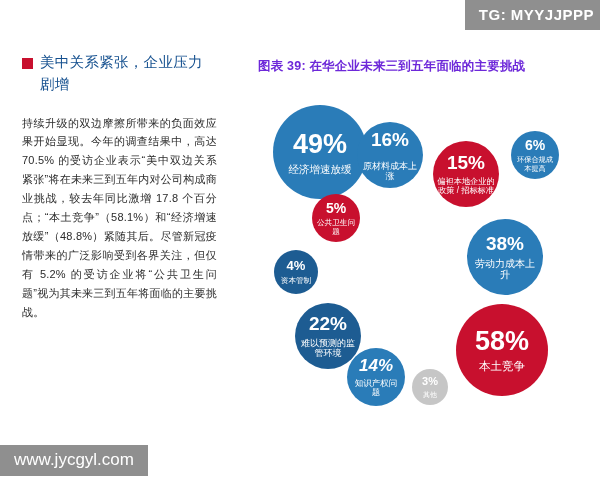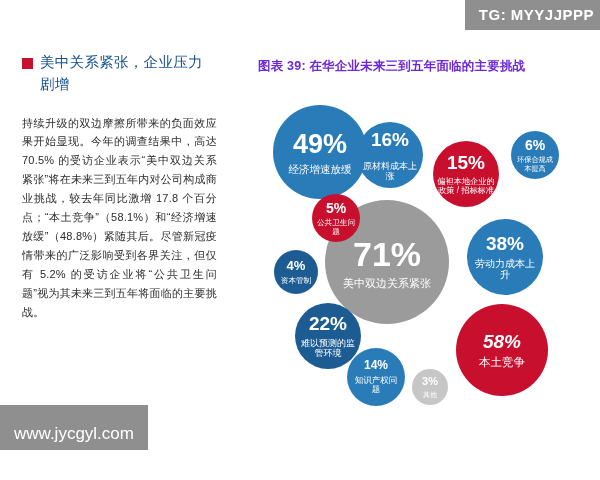--- a/index.html
+++ b/index.html
@@ -12,24 +12,24 @@
   
   .tg-badge{
     position:absolute;top:0;right:0;
     background:#8f8f8f;color:#ffffff;
     font-size:15px;font-weight:bold;
     padding:6px 6px 7px 14px;
     letter-spacing:.5px;
     z-index:30;
   }
   .url-badge{
-    position:absolute;left:0;bottom:30px;
+    position:absolute;left:0;bottom:4px;
     background:#8f8f8f;color:#ffffff;
     font-size:17px;
-    padding:19px 14px 6px 14px;
+    padding:5px 14px 6px 14px;
     z-index:30;
   }
   
   .left{
     position:absolute;left:22px;top:52px;width:195px;
   }
   .head-row{display:flex;align-items:flex-start;}
   .sq{
     width:11px;height:11px;background:#c8102e;
     margin:6px 7px 0 0;flex:0 0 auto;
@@ -69,26 +69,22 @@
 <div class="left">
   <div class="head-row">
     <div class="sq"></div>
     <div class="head-txt">美中关系紧张，企业压力剧增</div>
   </div>
   <div class="body-txt">持续升级的双边摩擦所带来的负面效应果开始显现。今年的调查结果中，高达 70.5% 的受访企业表示“美中双边关系紧张”将在未来三到五年内对公司构成商业挑战，较去年同比激增 17.8 个百分点；“本土竞争”（58.1%）和“经济增速放缓”（48.8%）紧随其后。尽管新冠疫情带来的广泛影响受到各界关注，但仅有 5.2% 的受访企业将“公共卫生问题”视为其未来三到五年将面临的主要挑战。</div>
 </div>
 
 <div class="chart-title">图表 39: 在华企业未来三到五年面临的主要挑战</div>
 <div class="bubbles" id="bubbles">
-    <div class="b" style="height: 124px; width: 124px; left: 85px; top: 118px; background: rgb(155, 155, 155); padding: 0px 4px;">
-      <span class="pct" style="font-size: 34px;">71%</span>
-      <span class="lbl" style="font-size: 11px;">美中双边关系紧张</span>
-    </div>
     <div class="b" style="height: 92px; width: 92px; left: 216px; top: 222px; background: rgb(200, 16, 46); padding: 0px 4px;">
-      <span class="pct" style="font-size: 19px; font-style: italic;">58%</span>
+      <span class="pct" style="font-size: 27px;">58%</span>
       <span class="lbl" style="font-size: 11.5px;">本土竞争</span>
     </div>
     <div class="b" style="height: 94px; width: 94px; left: 33px; top: 23px; background: rgb(42, 124, 184); padding: 0px 4px;">
       <span class="pct" style="font-size: 27px;">49%</span>
       <span class="lbl" style="font-size: 10.5px;">经济增速放缓</span>
     </div>
     <div class="b" style="height: 76px; width: 76px; left: 227px; top: 137px; background: rgb(42, 124, 184); padding: 0px 4px;">
       <span class="pct" style="font-size: 19px;">38%</span>
       <span class="lbl" style="font-size: 10px;">劳动力成本上升</span>
     </div>
@@ -98,21 +94,21 @@
     </div>
     <div class="b" style="height: 66px; width: 66px; left: 117px; top: 40px; background: rgb(42, 124, 184); padding: 0px 4px; gap: 7px;">
       <span class="pct" style="font-size: 19px;">16%</span>
       <span class="lbl" style="font-size: 9px;">原材料成本上涨</span>
     </div>
     <div class="b" style="height: 66px; width: 66px; left: 193px; top: 59px; background: rgb(200, 16, 46); padding: 0px 4px;">
       <span class="pct" style="font-size: 19px;">15%</span>
       <span class="lbl" style="font-size: 8.2px;">偏袒本地企业的政策 / 招标标准</span>
     </div>
     <div class="b" style="height: 58px; width: 58px; left: 107px; top: 266px; background: rgb(42, 124, 184); padding: 0px 4px;">
-      <span class="pct" style="font-size: 12px;">14%</span>
+      <span class="pct" style="font-size: 17px; font-style: italic;">14%</span>
       <span class="lbl" style="font-size: 8.5px;">知识产权问题</span>
     </div>
     <div class="b" style="height: 48px; width: 48px; left: 271px; top: 49px; background: rgb(42, 124, 184); padding: 0px 4px;">
       <span class="pct" style="font-size: 14px;">6%</span>
       <span class="lbl" style="font-size: 7.2px;">环保合规成本提高</span>
     </div>
     <div class="b" style="height: 48px; width: 48px; left: 72px; top: 112px; background: rgb(200, 16, 46); padding: 0px 4px;">
       <span class="pct" style="font-size: 14px;">5%</span>
       <span class="lbl" style="font-size: 7.6px;">公共卫生问题</span>
     </div>

